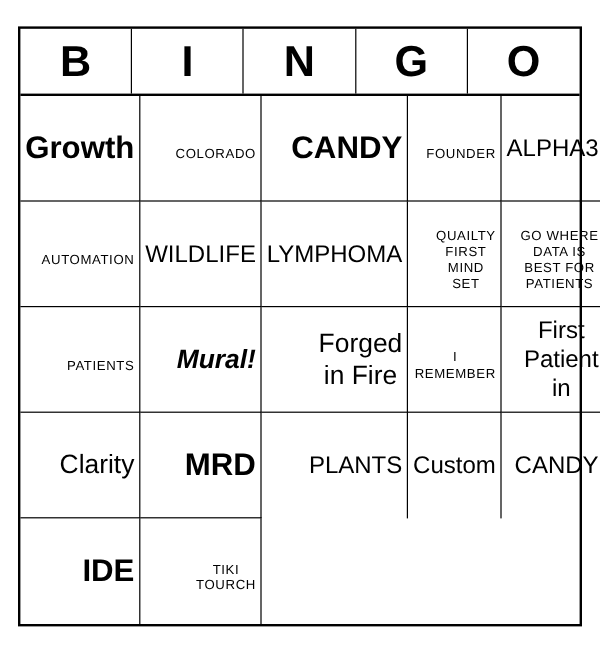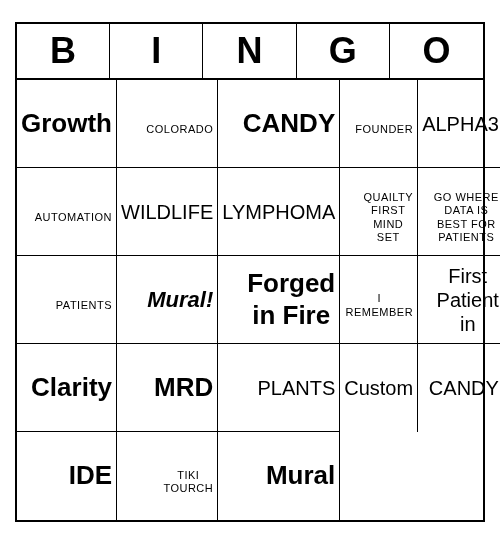--- a/index.html
+++ b/index.html
@@ -53,22 +53,22 @@
       border-bottom: none;
     }
     .cell-text {
       line-height: 1.2;
     }
     .size-xl {
       font-size: 26px;
       font-weight: bold;
     }
     .size-lg {
-      font-size: 26px;
-      font-weight: bold;
+      font-size: 22px;
+      font-weight: normal;
     }
     .size-md {
       font-size: 20px;
       font-weight: normal;
     }
     .size-sm {
       font-size: 11px;
       font-weight: normal;
       letter-spacing: 0.5px;
       margin-top: 12px;
@@ -150,17 +150,14 @@
       </div>
       <div class="bingo-cell">
         <span class="cell-text size-md">CANDY</span>
       </div>
       <div class="bingo-cell">
         <span class="cell-text size-xl">IDE</span>
       </div>
       <div class="bingo-cell">
         <span class="cell-text size-sm">TIKI<br>TOURCH</span>
       </div>
-      <div class="bingo-cell">
-        <span class="cell-text size-lg">Mural</span>
-      </div>
     </div>
 </div>
 
 </body></html>

